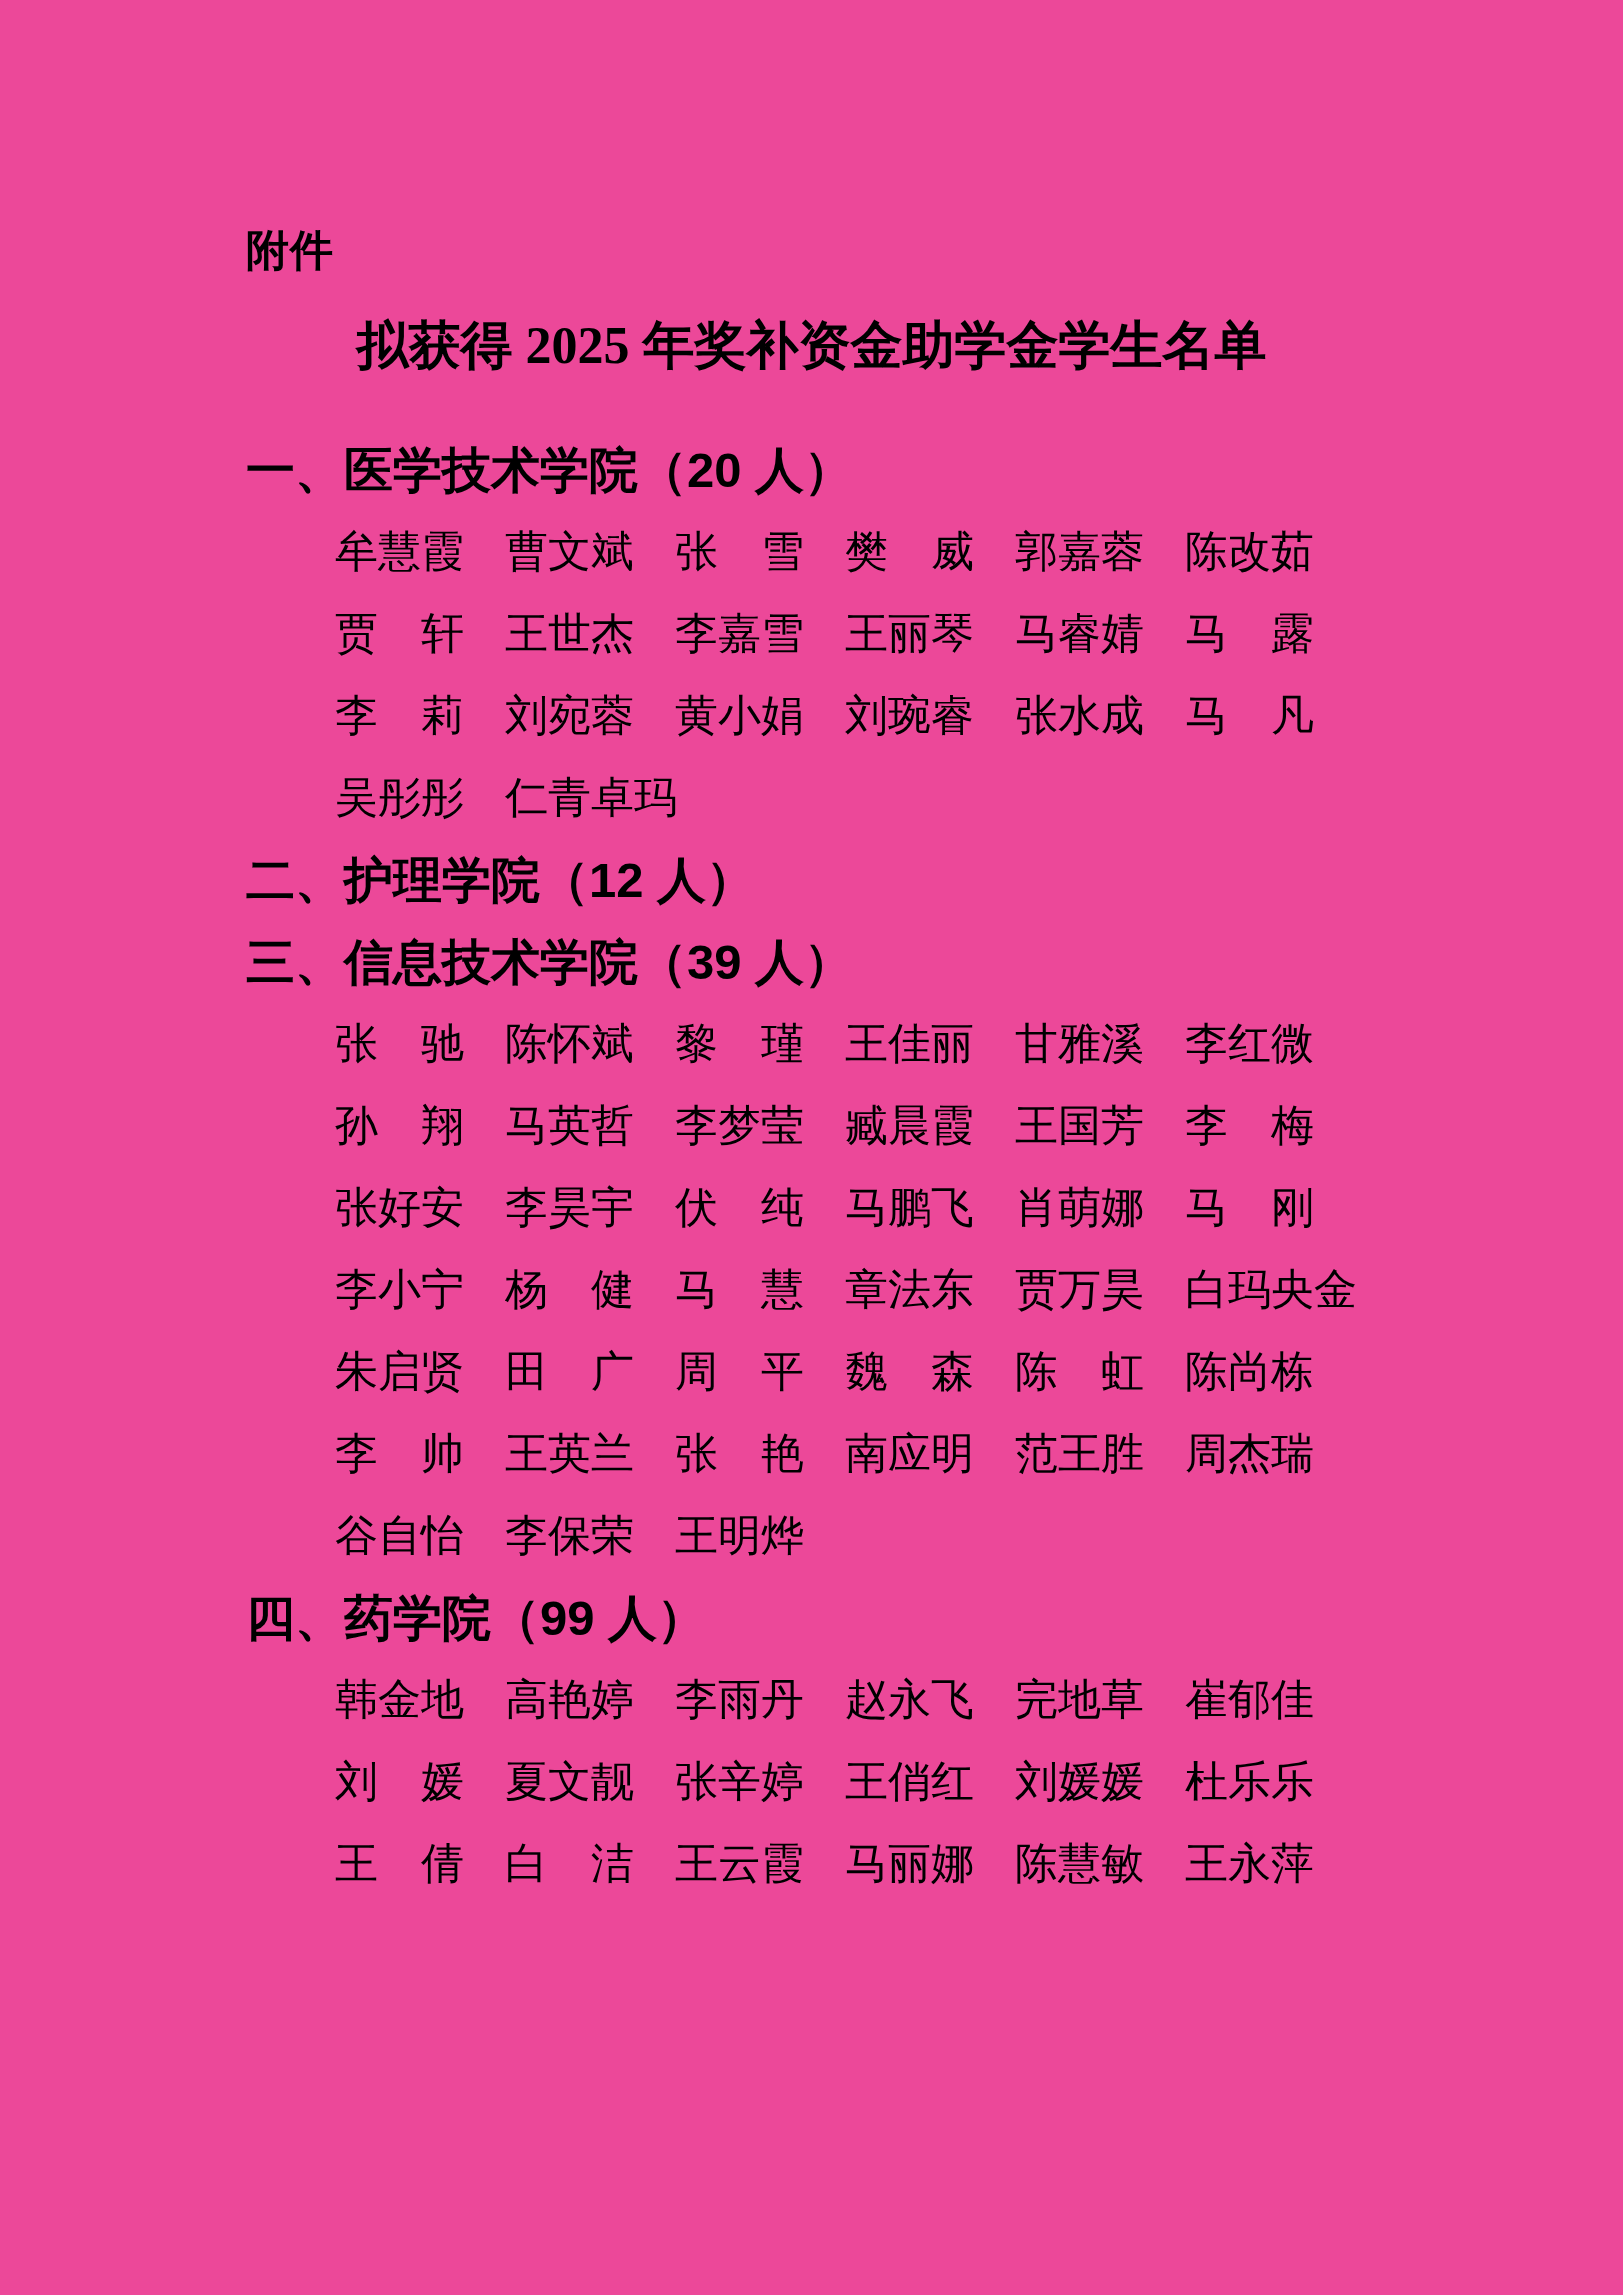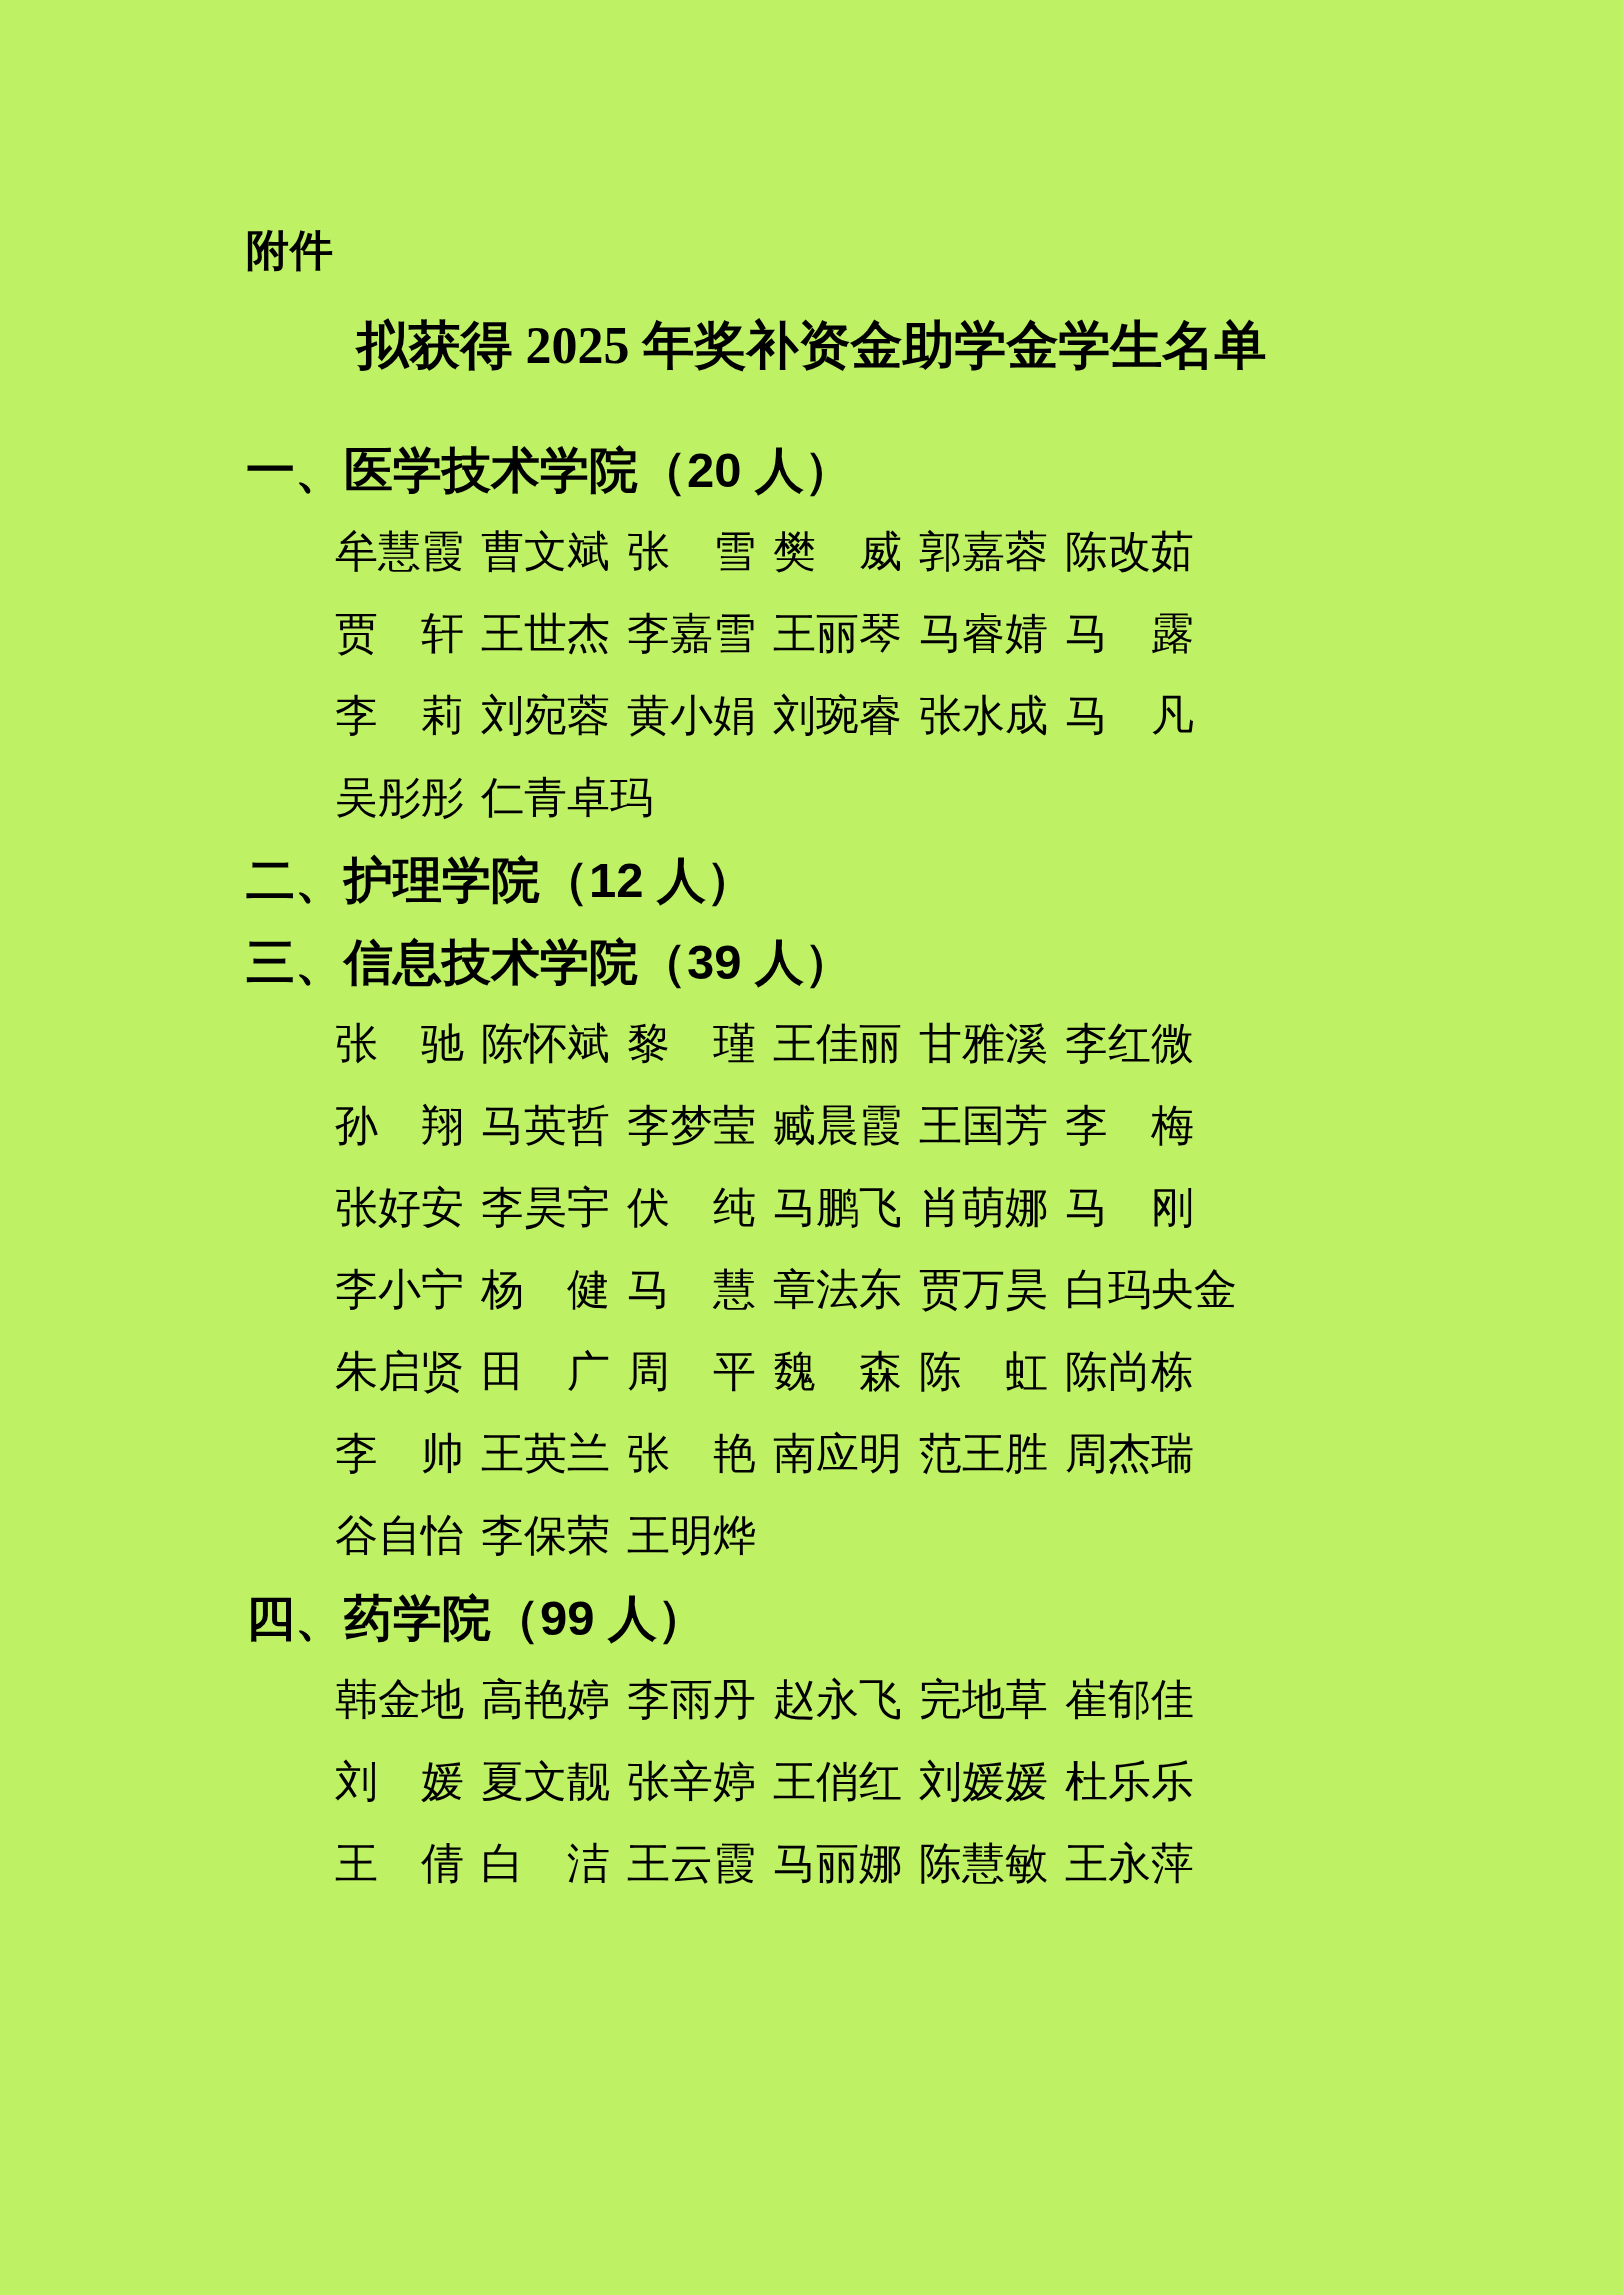--- a/index.html
+++ b/index.html
@@ -2,21 +2,21 @@
 <html style="font-size:8.2px"><head>
 <meta charset="utf-8">
 <style>
   * { margin: 0; padding: 0; box-sizing: border-box; }
   html, body { background: #888; }
   .page {
     position: relative;
     width: 1623px;
     height: 2295px;
     margin: 0 auto;
-    background: #bef264;
+    background: #ec4899;
     color: #000000;
     overflow: hidden;
   }
   .attachment {
     position: absolute;
     left: 246px;
     top: 229px;
     font-family: "Liberation Sans", "DejaVu Sans", sans-serif;
     font-weight: 700;
     font-size: 43px;
@@ -48,21 +48,21 @@
   }
   .heading-line {
     padding-left: 246px;
     font-family: "Liberation Sans", "DejaVu Sans", sans-serif;
     font-weight: 700;
     font-size: 49px;
   }
   .names-line {
     padding-left: 335px;
     display: flex;
-    column-gap: 17px;
+    column-gap: 41px;
     font-family: "Liberation Serif", "DejaVu Serif", serif;
     font-weight: 400;
     font-size: 43px;
   }
   .student-name {
     display: inline-block;
     white-space: pre;
   }
 </style>
 </head>

